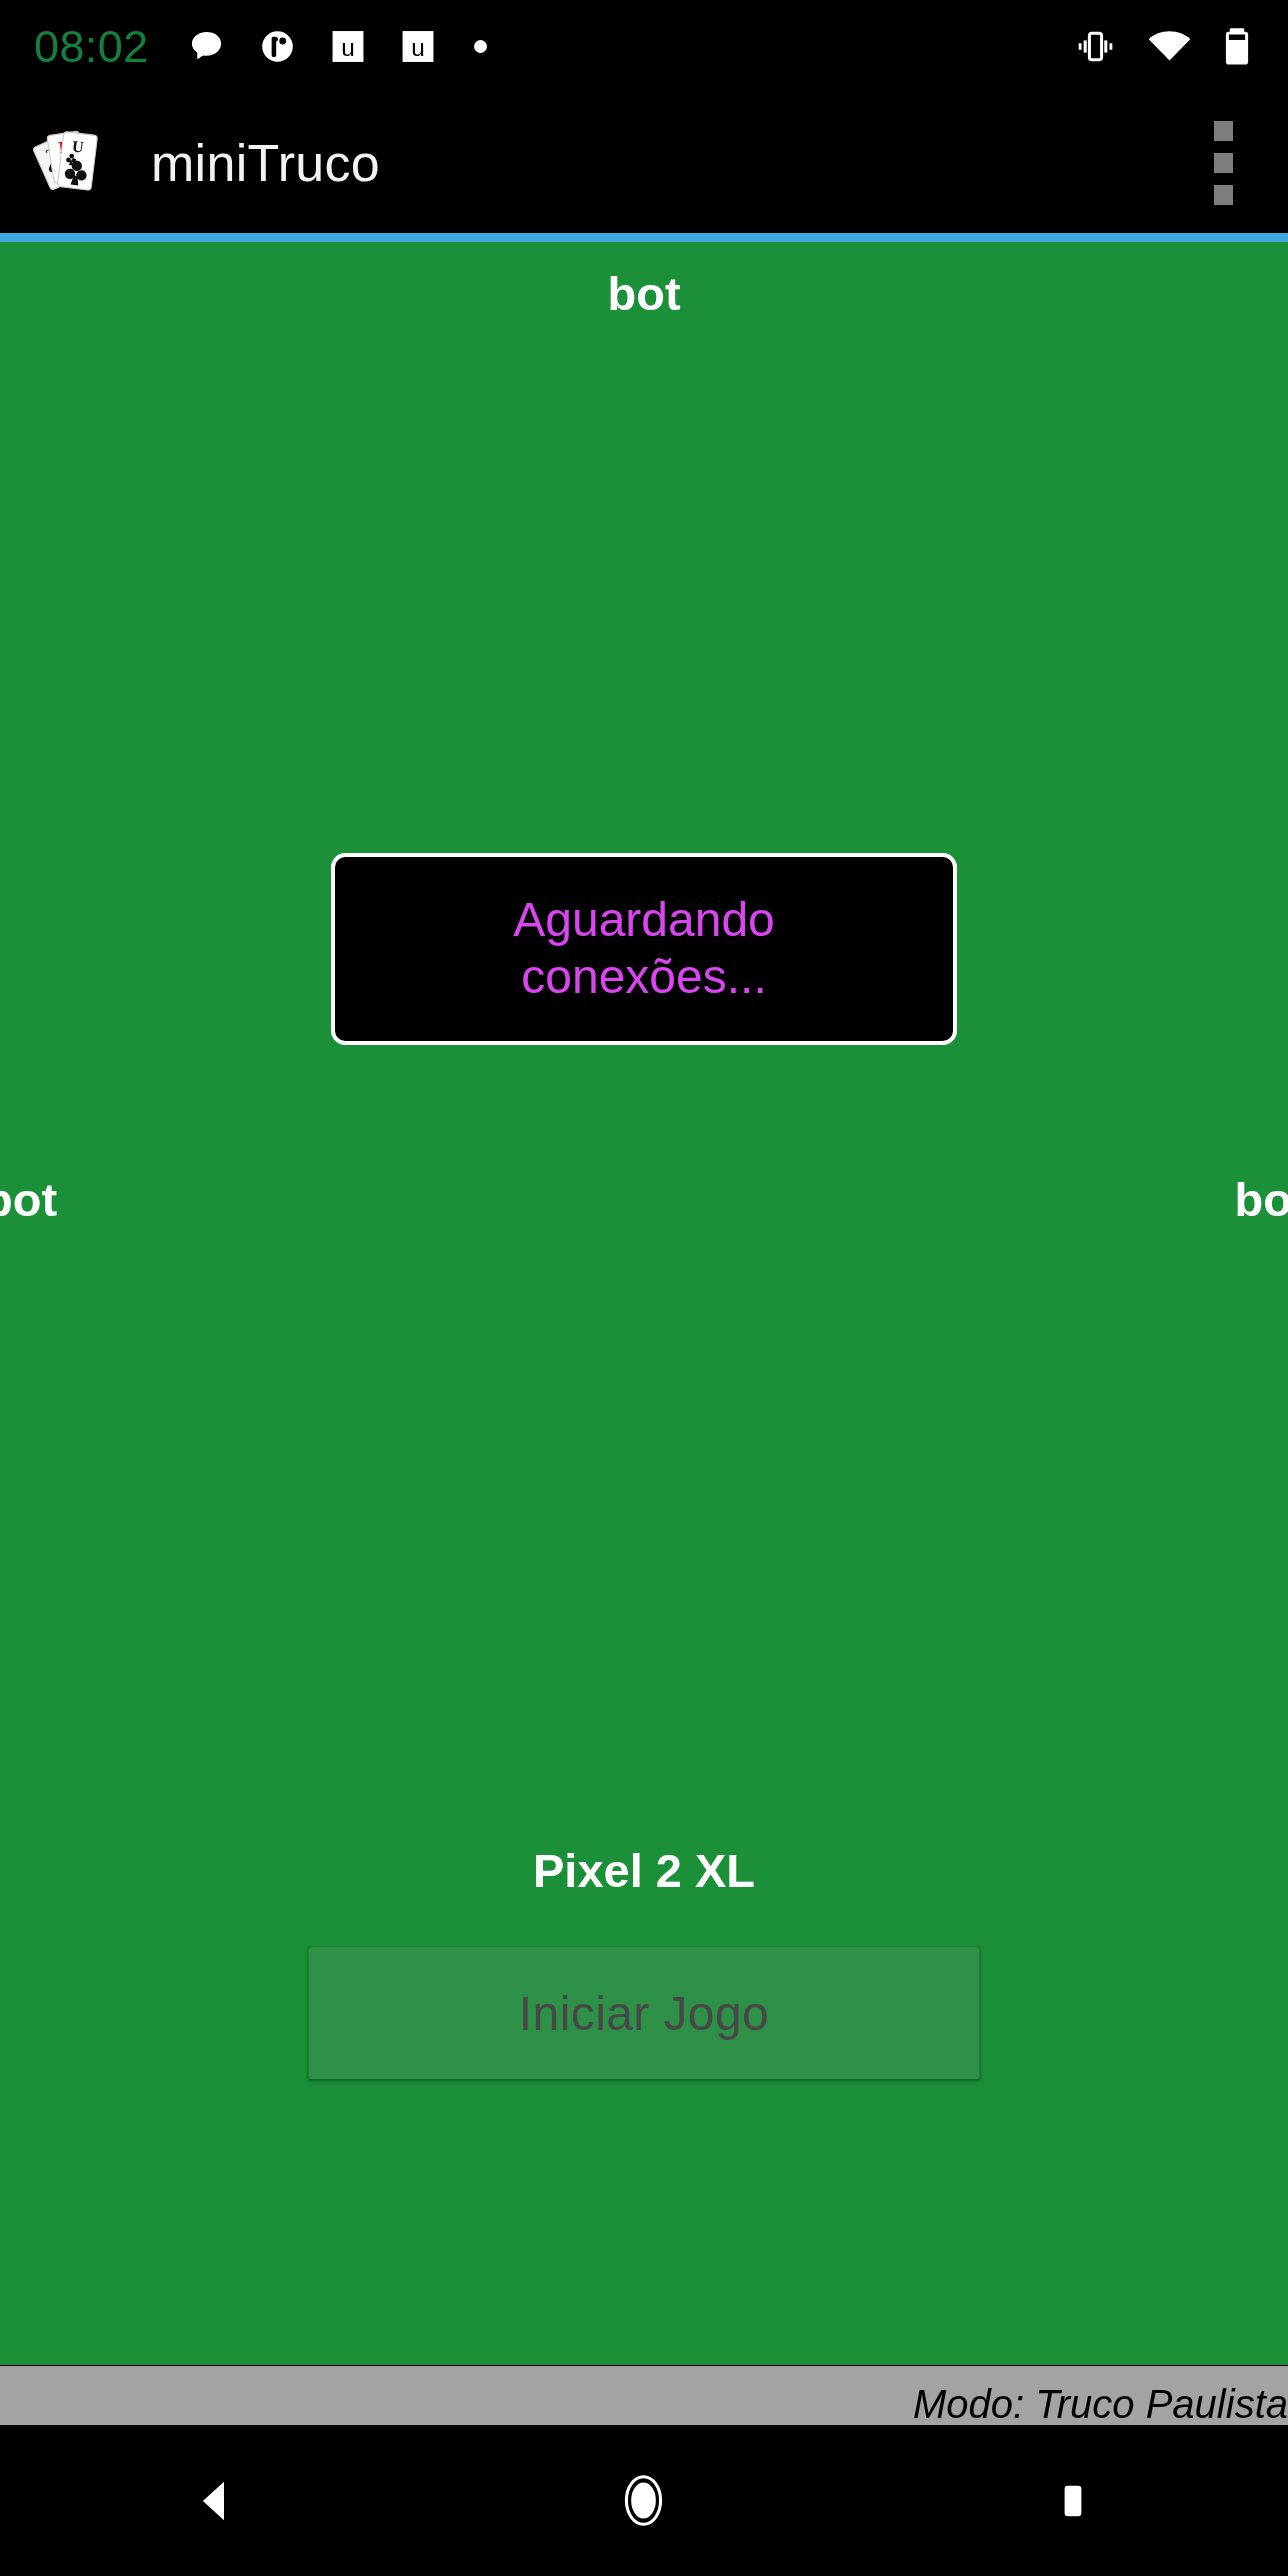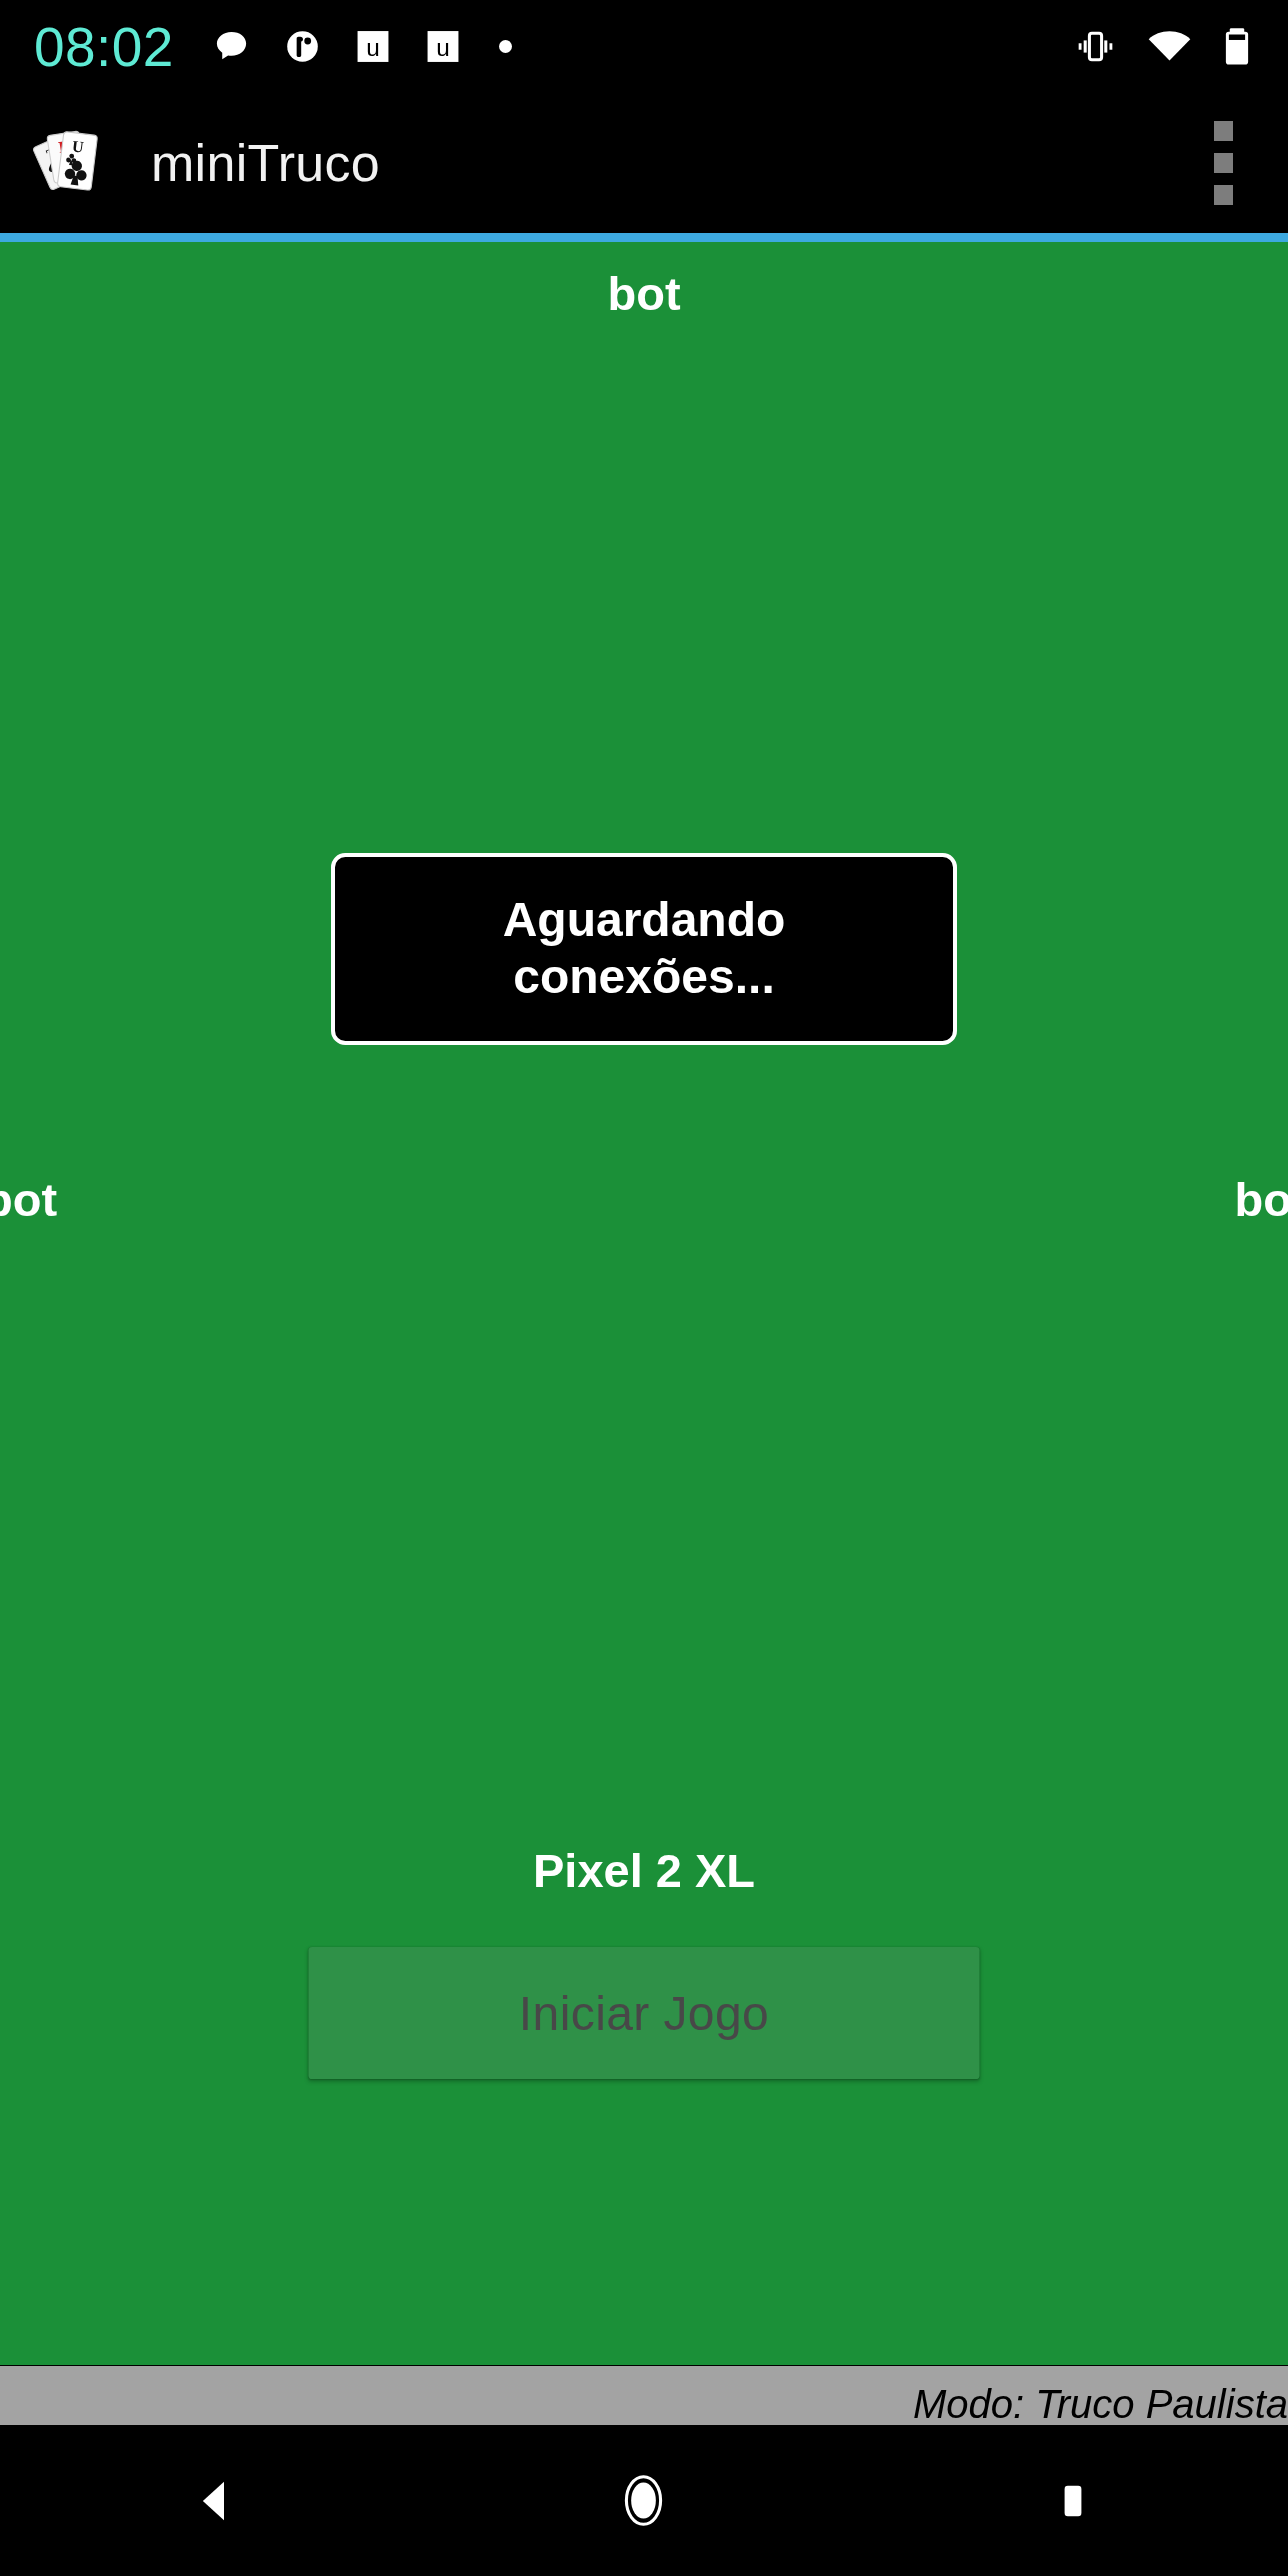--- a/index.html
+++ b/index.html
@@ -11,21 +11,21 @@
     overflow:hidden;
   }
   #screen { position:relative; width:1288px; height:2576px; background:#000; }
 
   
   #status-bar {
     position:absolute; left:0; top:0; width:1288px; height:93px;
     background:#000; display:flex; align-items:center;
   }
   #status-clock {
-    color:#5eead4; font-size:55px; letter-spacing:0.4px;
+    color:#15803d; font-size:45px; letter-spacing:0.4px;
     margin-left:34px; font-weight:400;
   }
   #status-notif-icons {
     display:flex; align-items:center; gap:32px; margin-left:38px;
   }
   .notif-ico { display:block; }
   #status-spacer { flex:1 1 auto; }
   #status-sys-icons {
     display:flex; align-items:center; gap:29px; margin-right:36px;
   }
@@ -76,21 +76,21 @@
 
   
   #waiting-dialog {
     position:absolute; left:50%; transform:translateX(-50%);
     top:611px; width:626px; height:192px;
     background:#000; border:4.5px solid #ffffff; border-radius:14.3px;
     display:flex; align-items:center; justify-content:center;
     text-align:center;
   }
   #waiting-text {
-    color:#ffffff; font-weight:bold; font-size:48px; line-height:1.18;
+    color:#d946ef; font-weight:normal; font-size:48px; line-height:1.18;
     max-width:429px;
   }
 
   
   #start-button {
     position:absolute; left:50%; transform:translateX(-50%);
     top:1705px; width:671px; height:132px;
     background:#2f9148; color:#484848;
     border:none; border-radius:3.6px;
     font-family:"Liberation Sans", sans-serif;

